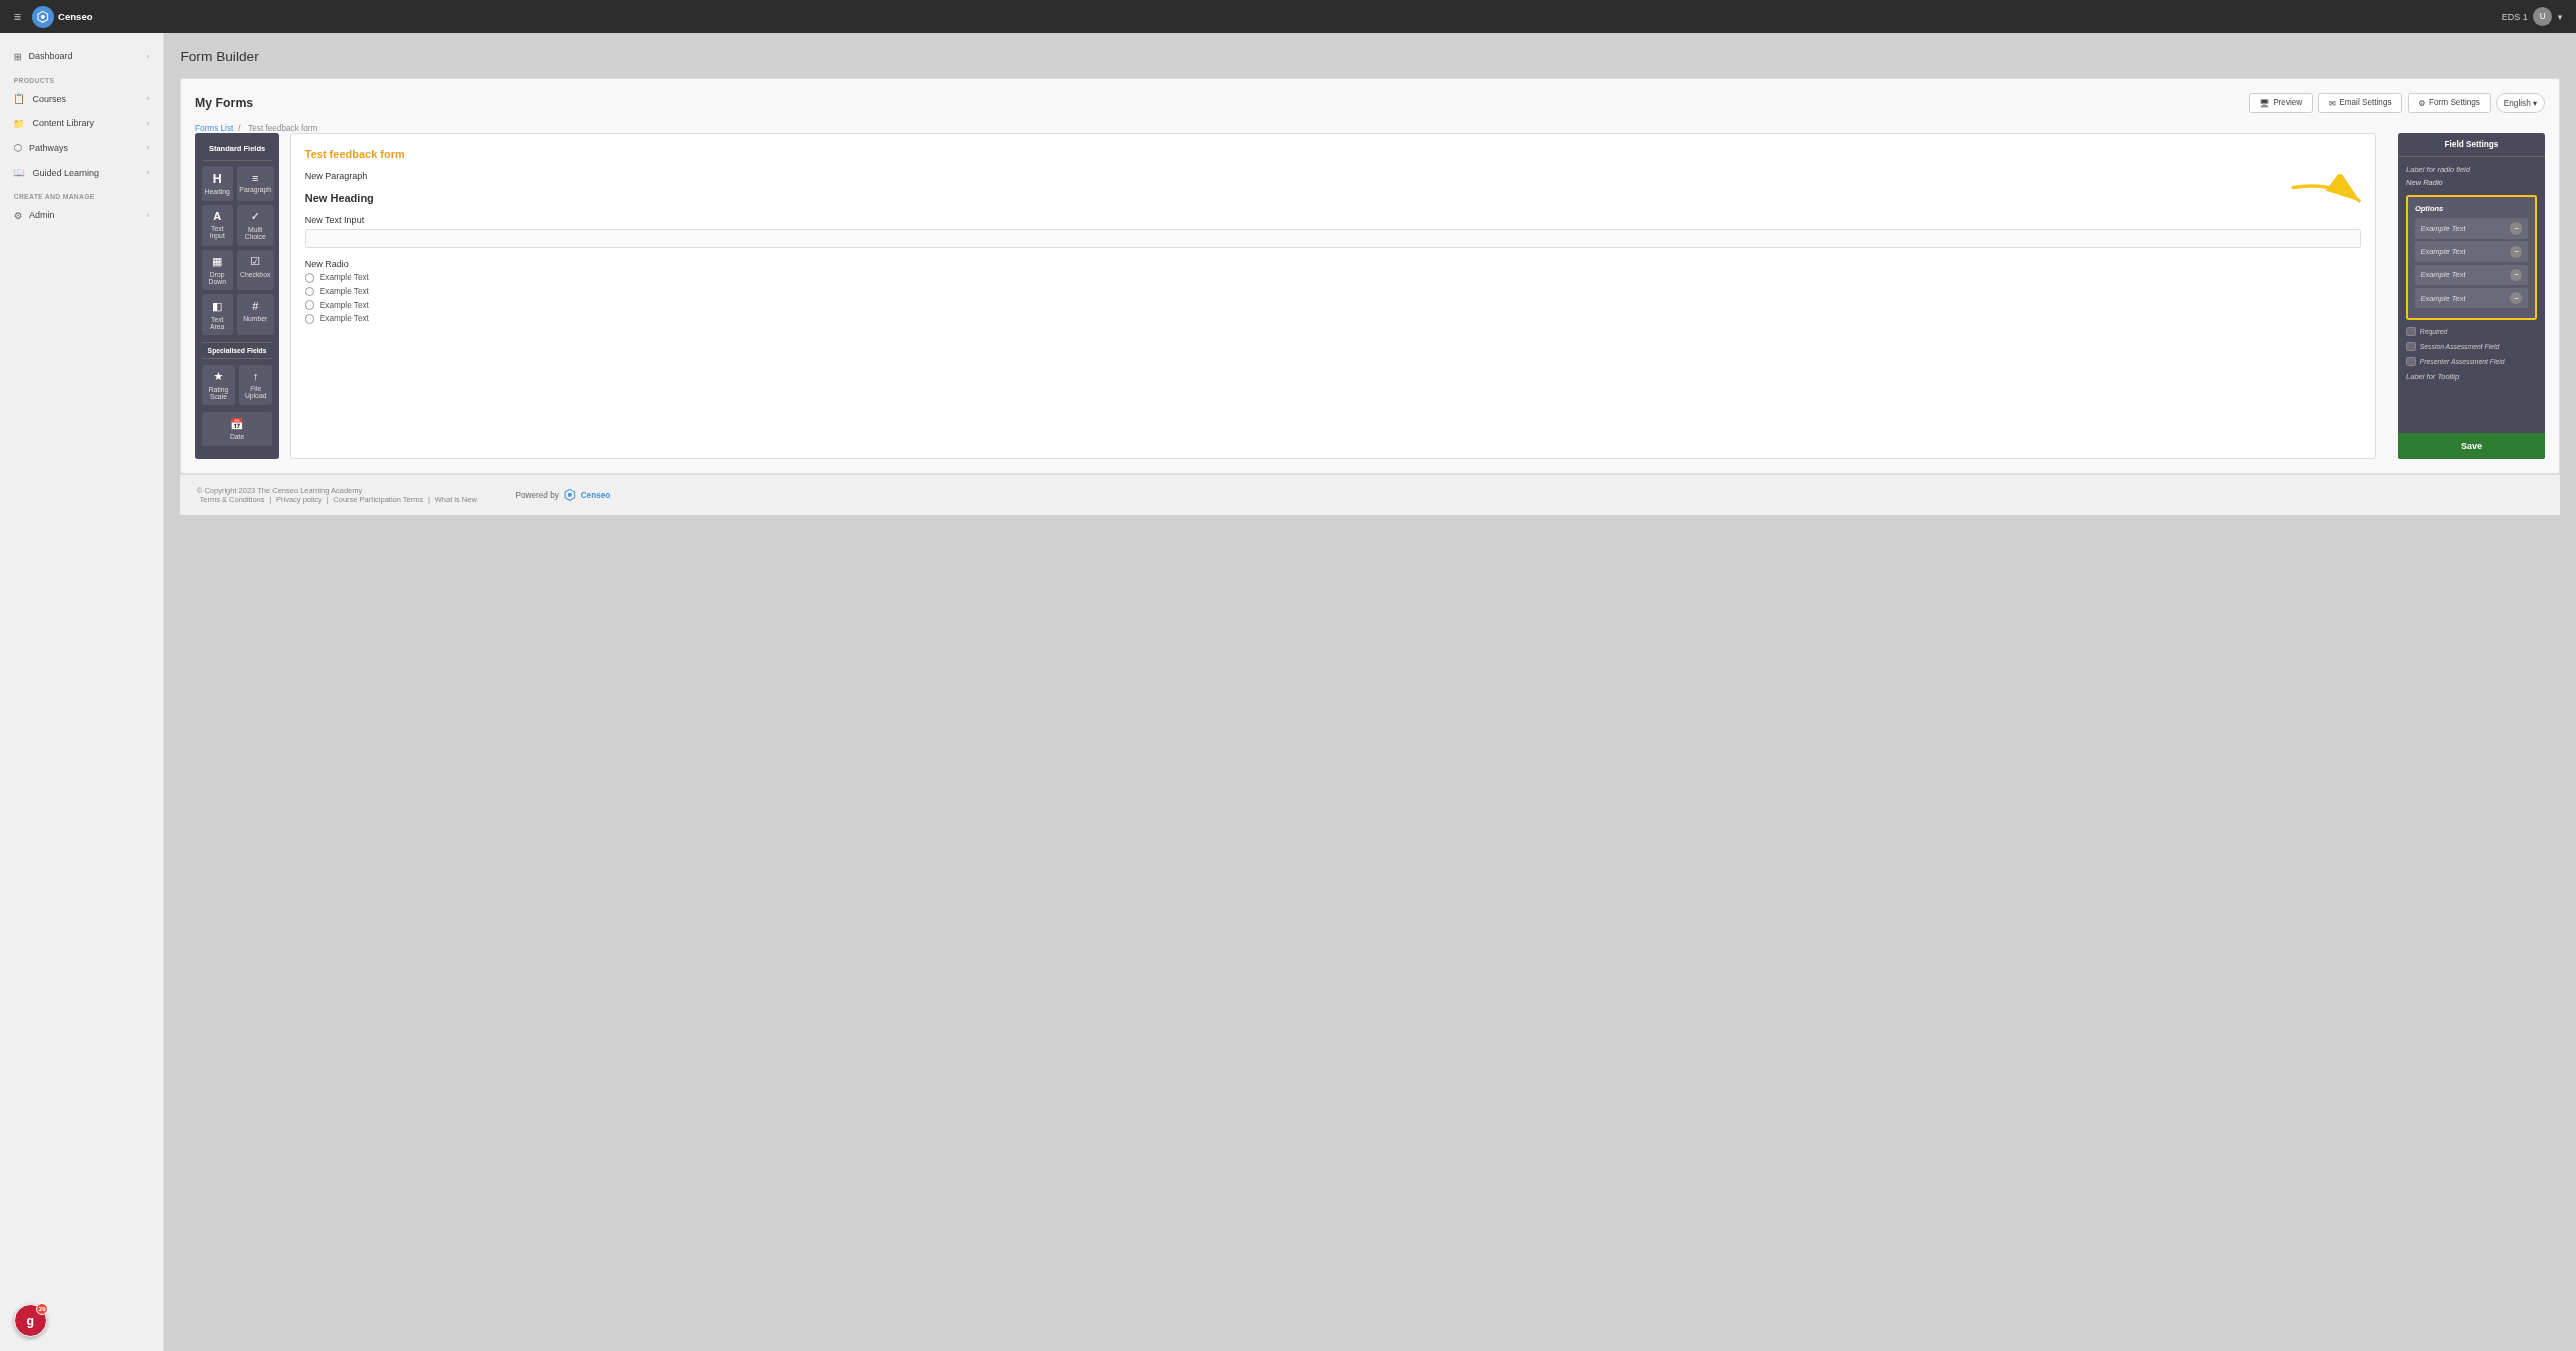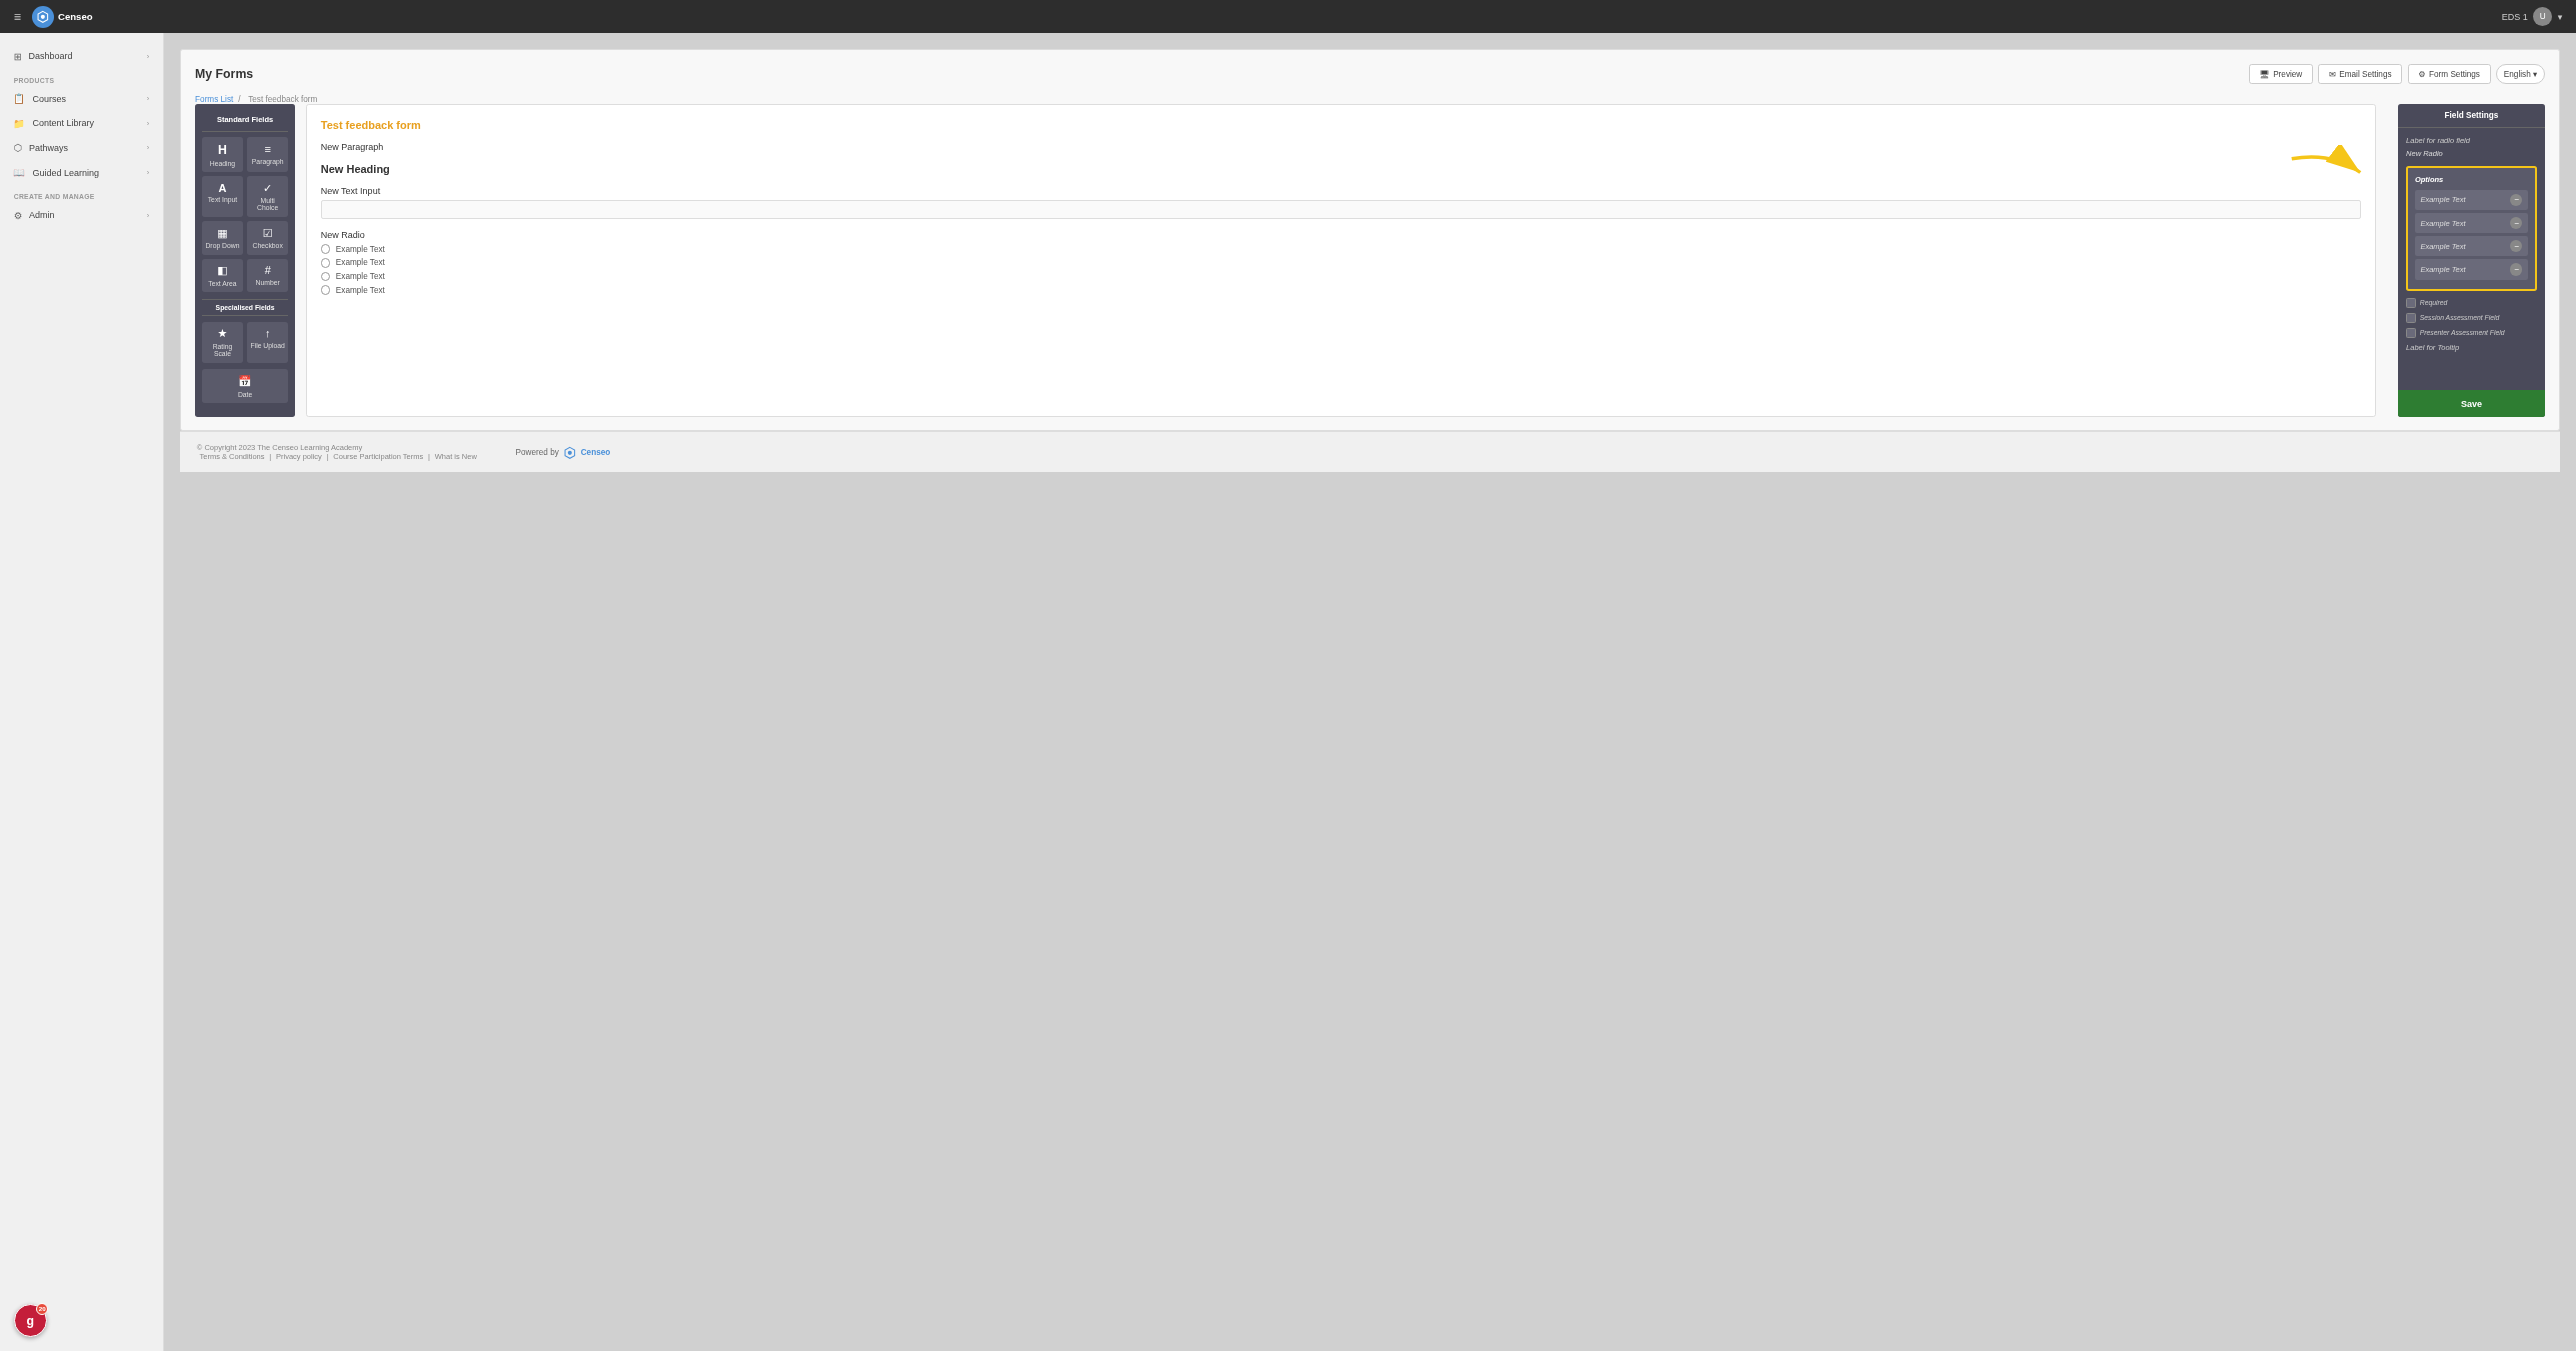--- a/index.html
+++ b/index.html
@@ -191,21 +191,21 @@
     }
 
     
     .form-body {
       display: flex;
       gap: 11px;
     }
 
     
     .fields-panel {
-      width: 100px;
+      width: 84px;
       background: #4a4a5a;
       border-radius: 2.7px;
       padding: 6.8px;
       flex-shrink: 0;
     }
     .fields-panel-title {
       color: white;
       font-size: 7.5px;
       text-align: center;
       padding: 4.1px 0 6.8px;
@@ -537,20 +537,21 @@
     <div class="sidebar-item">
       <div class="sidebar-item-left">
         <span class="sidebar-icon">⚙</span>
         <span>Admin</span>
       </div>
       <span class="sidebar-chevron">›</span>
     </div>
   </aside>
 
   <main class="main-content">
+    <h1 class="page-title">Form Builder</h1>
 
     <div class="form-builder-container">
 
       <div class="form-builder-header">
         <span class="form-title-section">My Forms</span>
         <div class="form-actions">
           <button class="btn-outline">
             <span>🖥</span>
             <span>Preview</span>
           </button>

